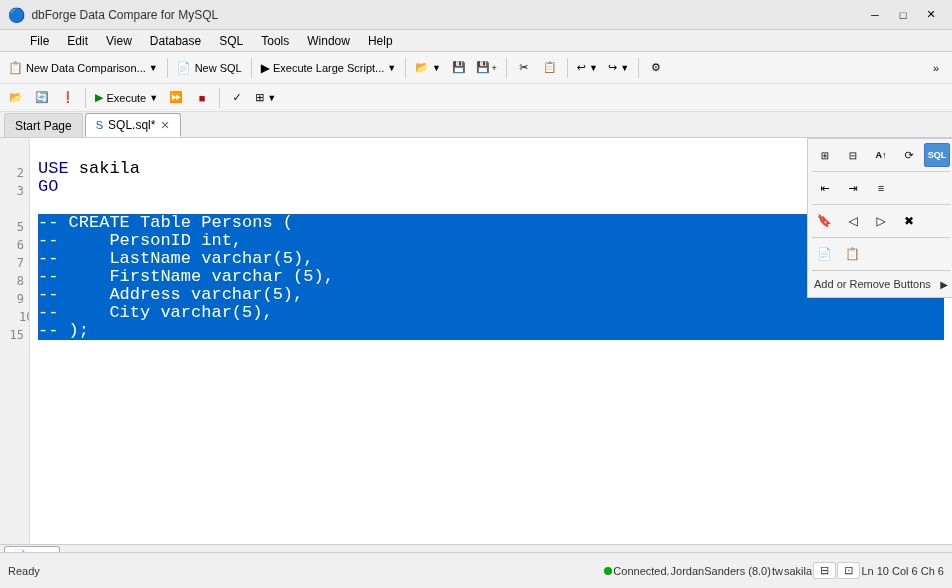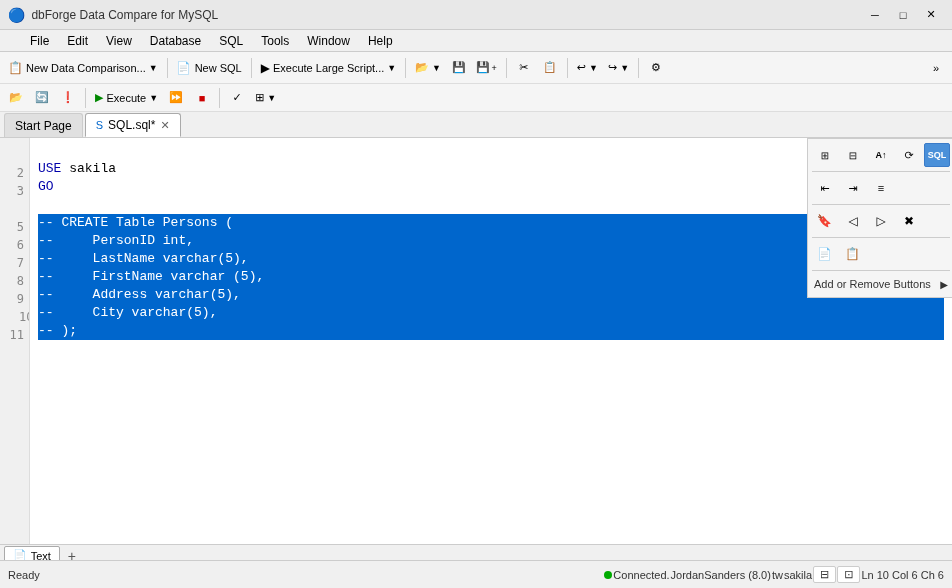--- a/index.html
+++ b/index.html
@@ -121,21 +121,21 @@
       padding-right: 5px;
       overflow: hidden;
     }
 
     
     .code-area {
       flex: 1;
       background: white;
       padding: 4px 8px;
       font-family: Consolas, 'Courier New', monospace;
-      font-size: 13px;
+      font-size: 17px;
       line-height: 18px;
       overflow: auto;
       position: relative;
     }
     .code-line { white-space: pre; display: block; }
     .code-line.selected { background: #0066cc; color: white; }
 
     
     .floating-panel {
       position: absolute;
@@ -394,21 +394,21 @@
         <div style="line-height:18px;">&nbsp;</div>
         <div style="line-height:18px;">2</div>
         <div style="line-height:18px;">3</div>
         <div style="line-height:18px;">&nbsp;</div>
         <div style="line-height:18px;">5</div>
         <div style="line-height:18px;">6</div>
         <div style="line-height:18px;">7</div>
         <div style="line-height:18px;">8</div>
         <div style="line-height:18px;">9</div>
         <div style="line-height:18px;padding-left:19px;">10</div>
-        <div style="line-height:18px;">11</div>
+        <div style="line-height:18px;">15</div>
         <div style="line-height:18px;">&nbsp;</div>
       </div>
     </div>
 
     <div class="code-area">
       <span class="code-line">&nbsp;</span>
       <span class="code-line"><span style="color:#0000aa; font-weight:normal;">USE</span> sakila</span>
       <span class="code-line"><span style="color:#0000aa;">GO</span></span>
       <span class="code-line">&nbsp;</span>
       <span class="code-line selected">-- CREATE Table Persons (</span>
@@ -486,21 +486,21 @@
 </div>
 
 <div class="bottom-tab-bar" style="position:absolute; bottom:22px; left:0; right:0;">
   <div class="bottom-tab active">
     <span style="font-size:11px;">📄</span>
     <span>Text</span>
   </div>
   <button class="bottom-tab-add">+</button>
 </div>
 
-<div class="status-bar" style="position:absolute; bottom:0; left:0; right:0; height:28px;margin-top:16px;">
+<div class="status-bar" style="position:absolute; bottom:0; left:0; right:0; height:36px;margin-top:16px;">
   <span class="status-text">Ready</span>
   <div class="status-right">
     <span class="connected-dot"></span>
     <span class="status-text">Connected.</span>
     <span class="status-text">JordanSanders (8.0)</span>
     <span class="status-text">tw</span>
     <span class="status-text">sakila</span>
     <span class="status-badge">⊟</span>
     <span class="status-badge">⊡</span>
     <span class="status-text">Ln 10  Col 6  Ch 6</span>

